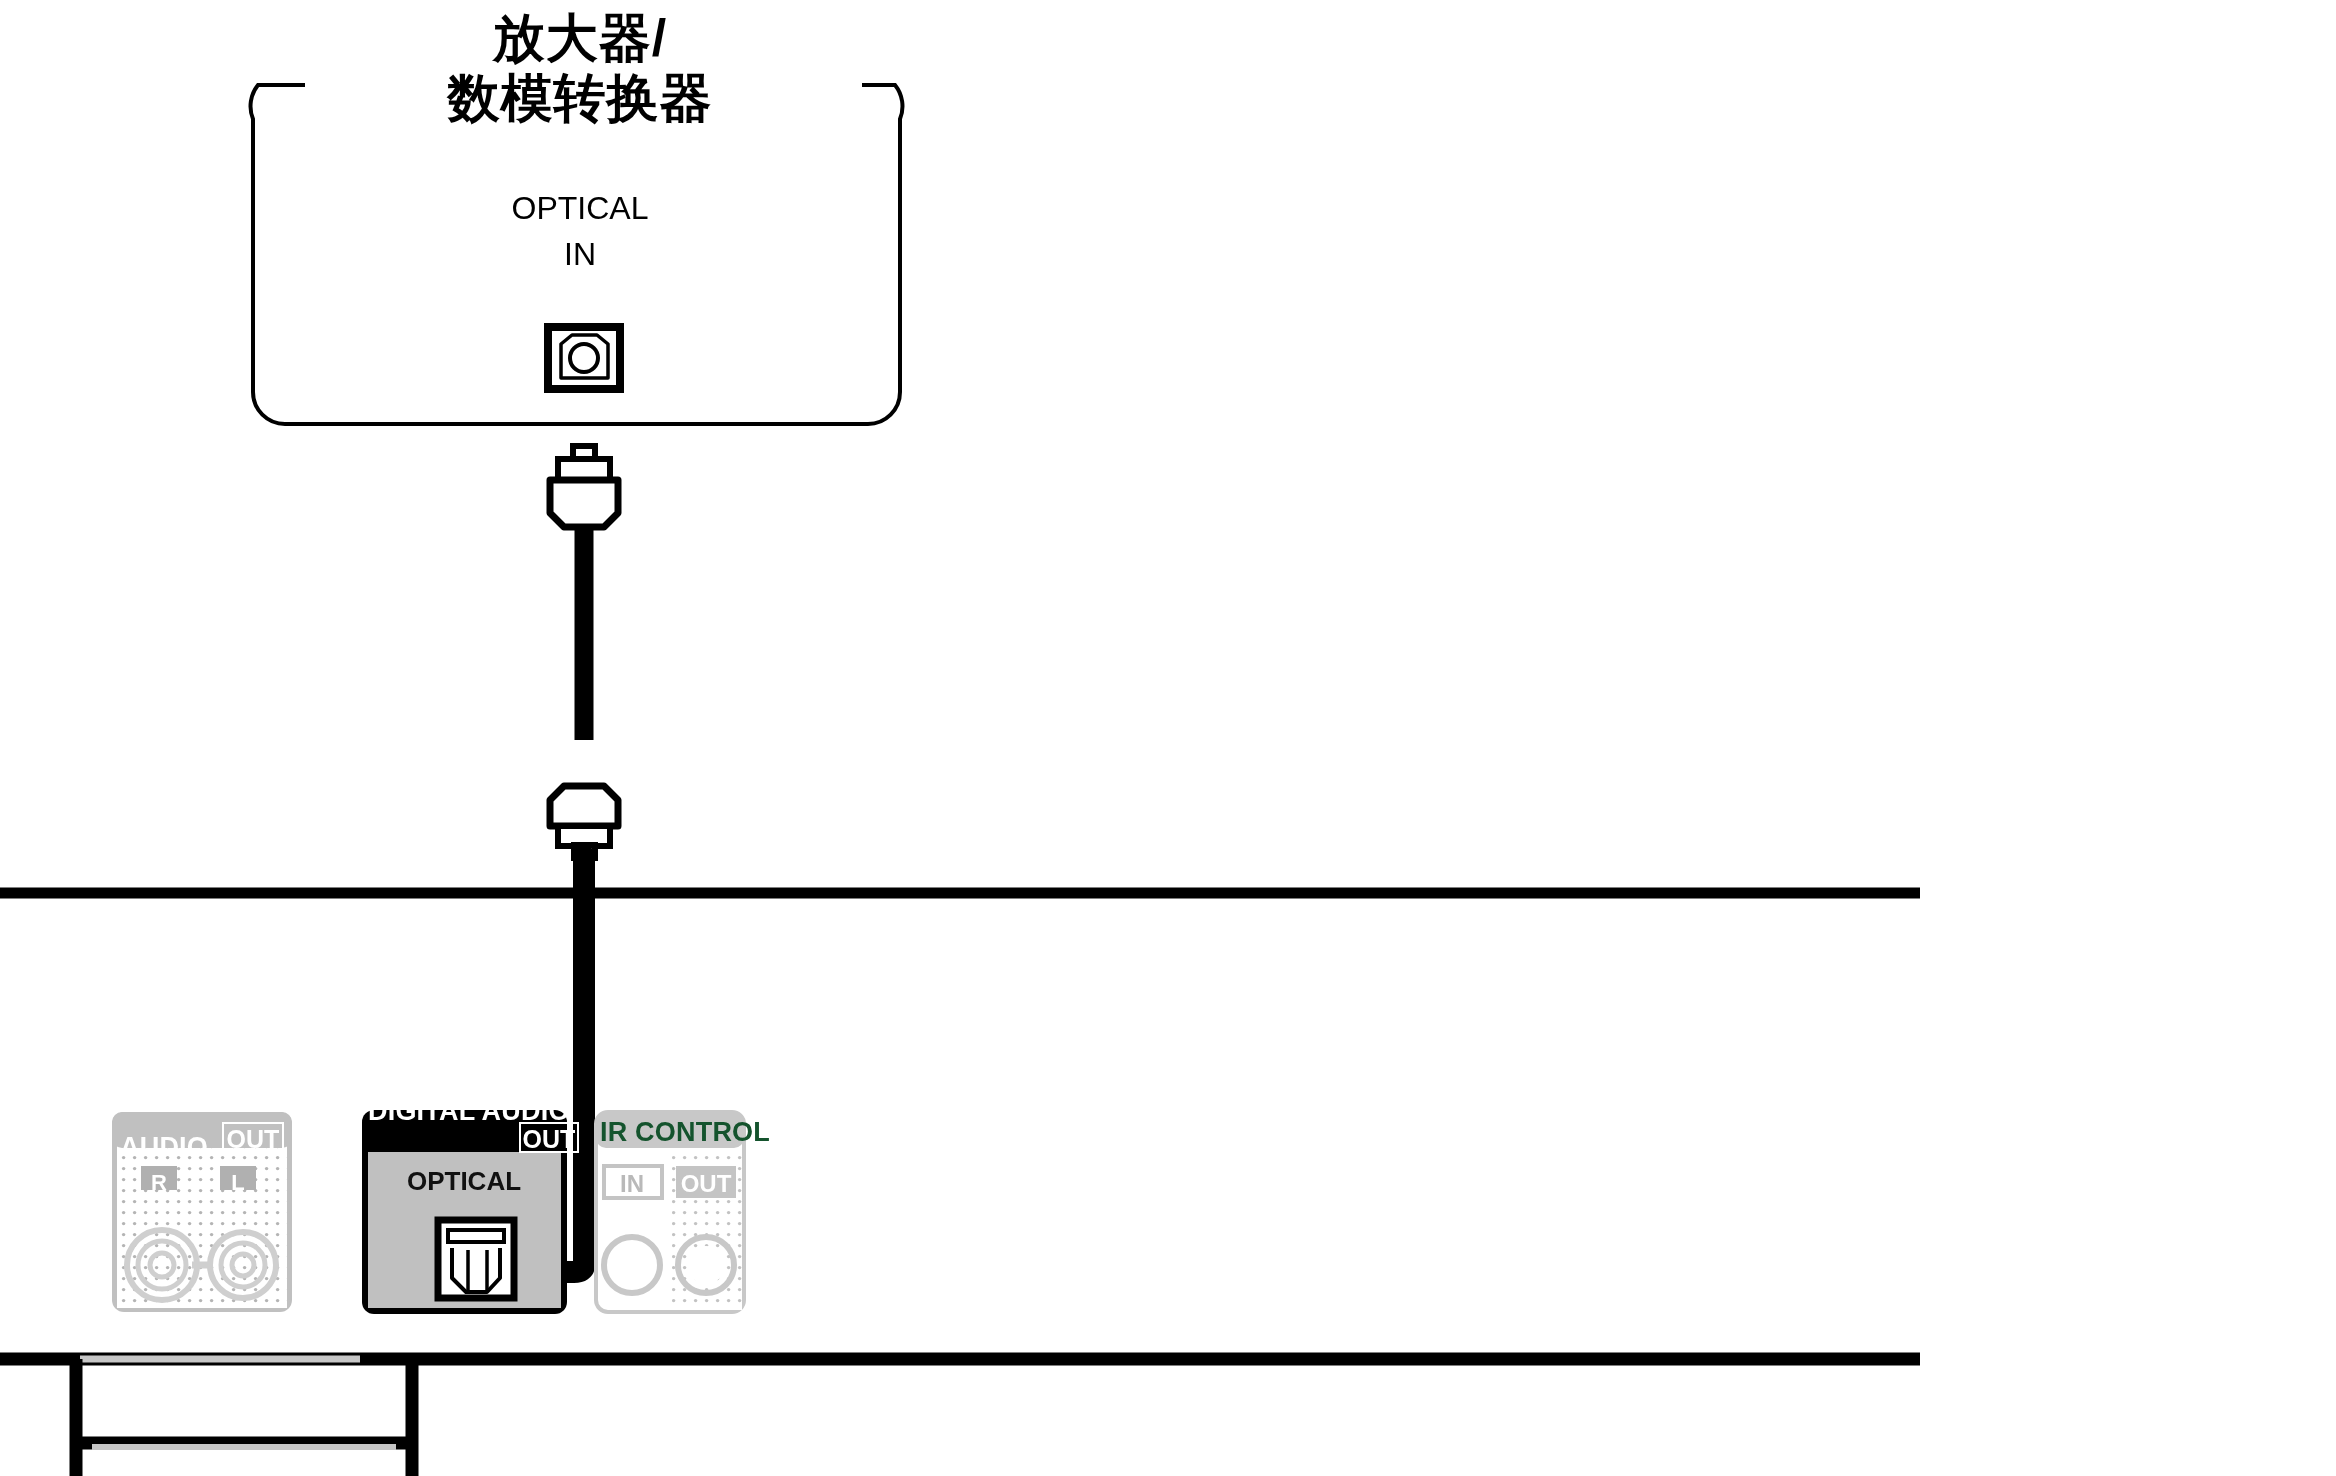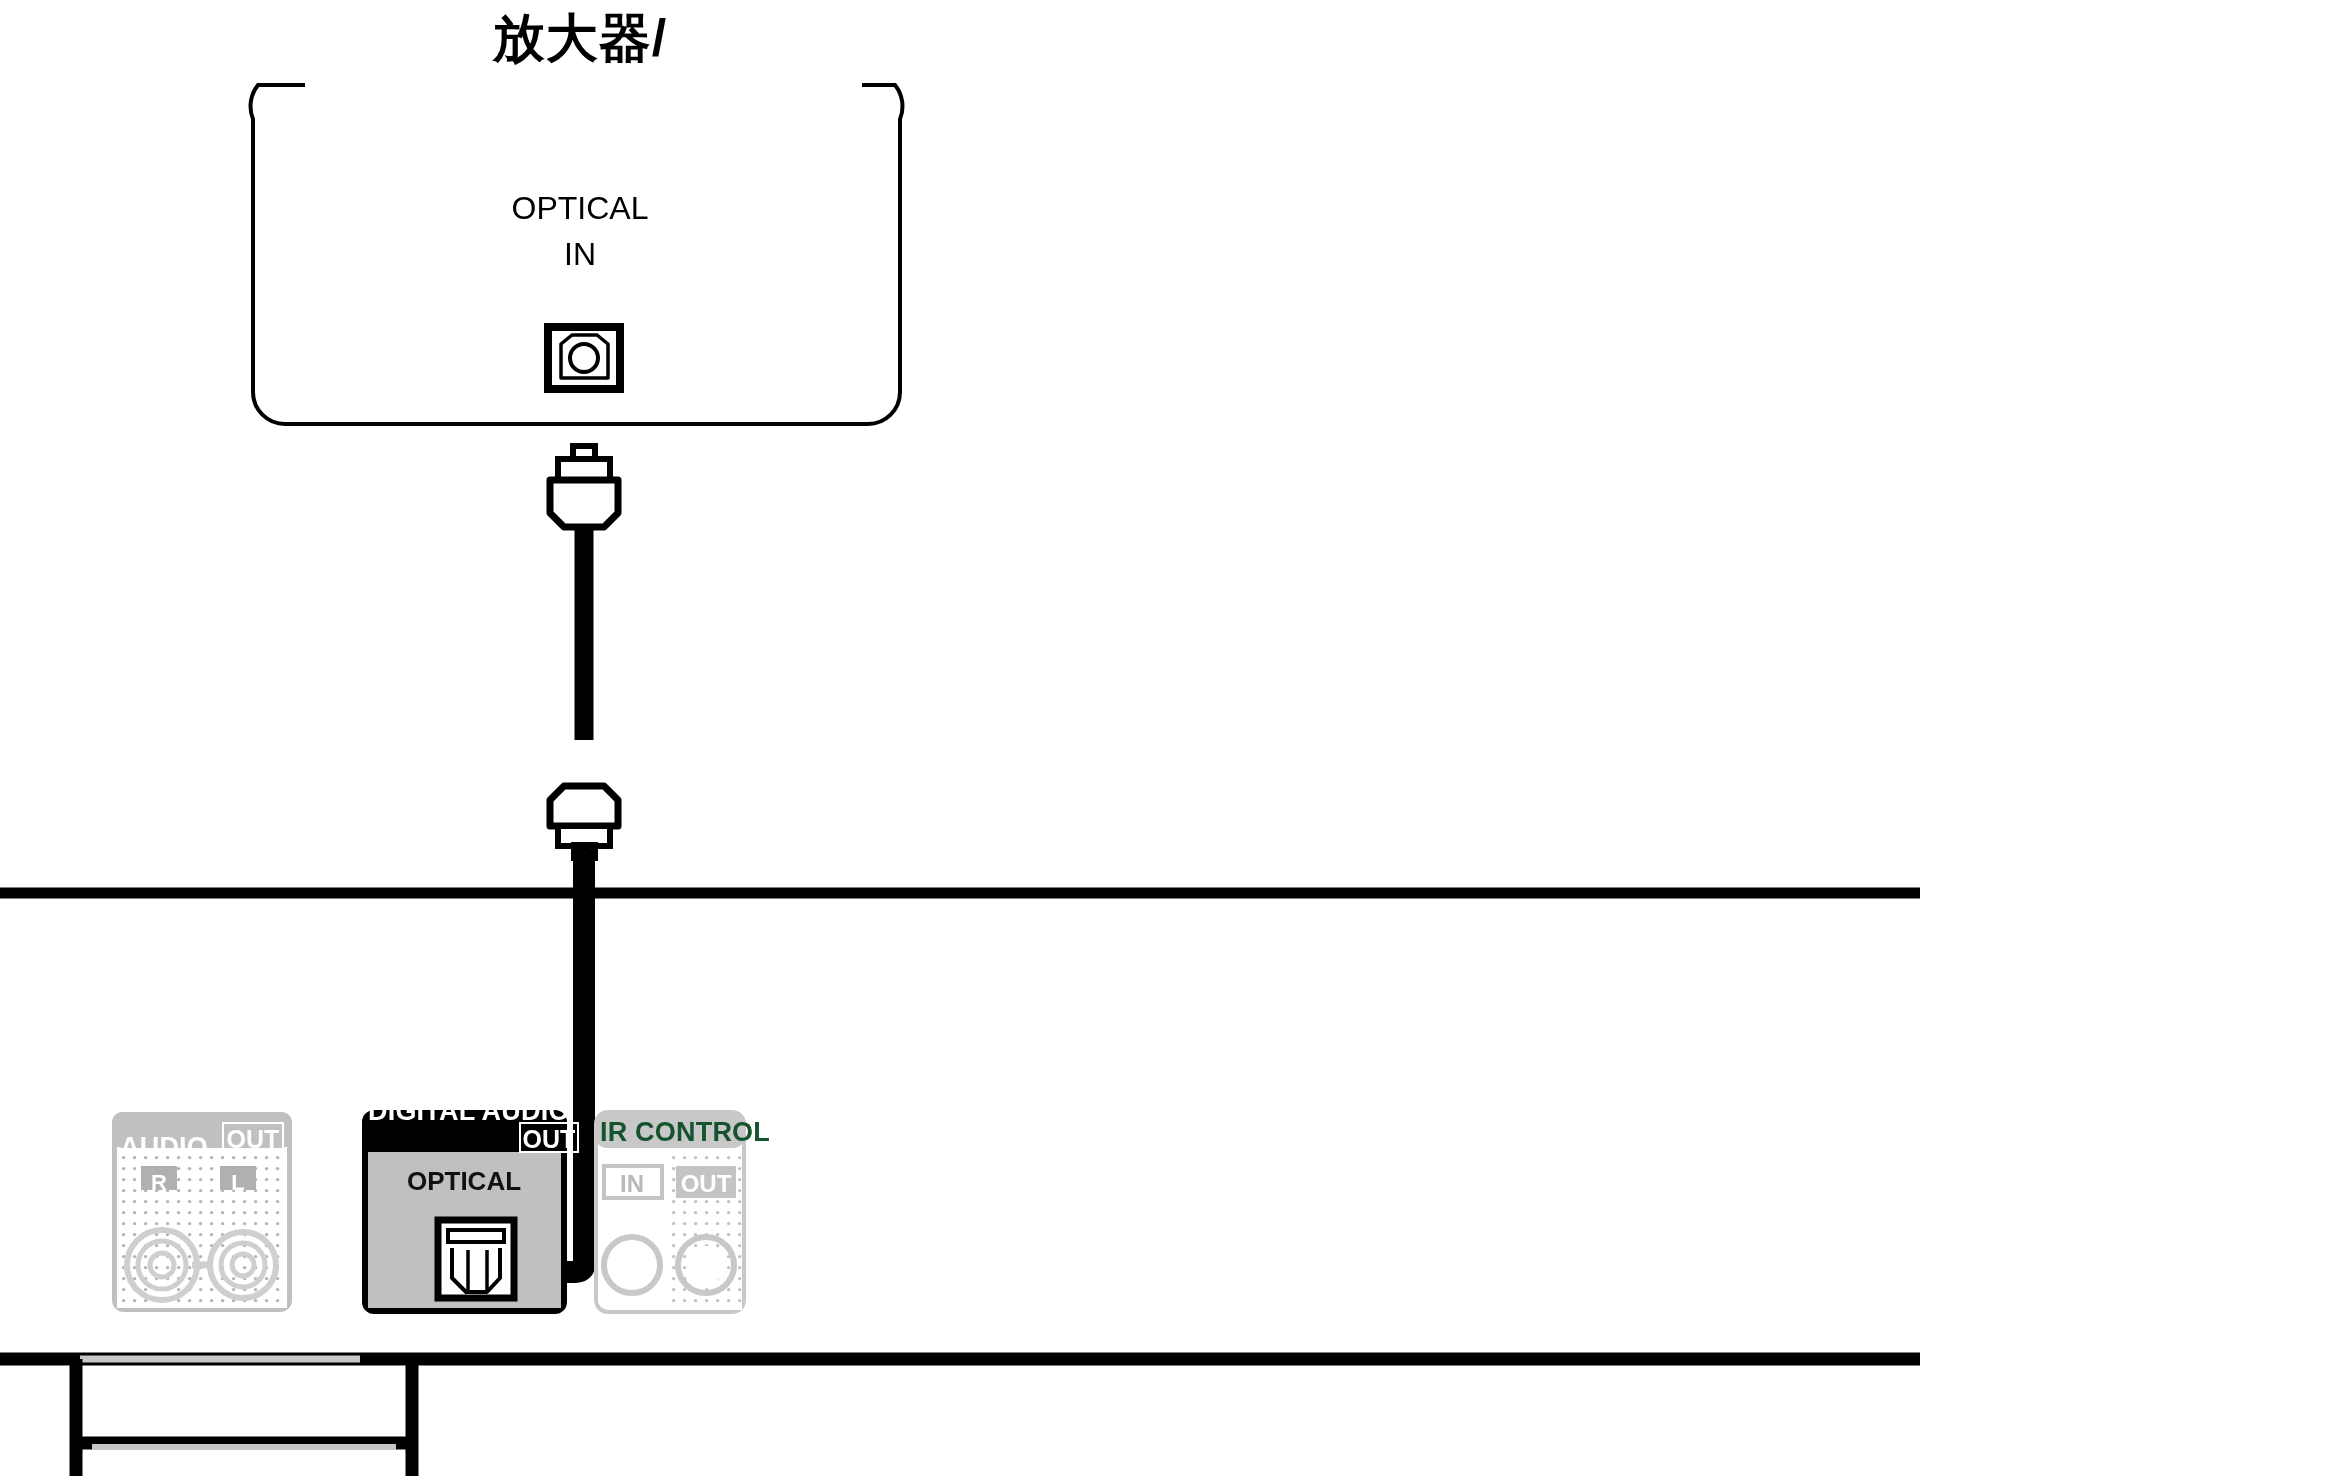--- a/index.html
+++ b/index.html
@@ -263,21 +263,21 @@
         <circle cx="632" cy="1265" r="19" fill="#ffffff"></circle>
       </g>
       <g>
         <circle cx="706" cy="1265" r="28" fill="none" stroke="#c8c8c8" stroke-width="6"></circle>
         <circle cx="706" cy="1265" r="19" fill="#ffffff"></circle>
       </g>
     </g>
 
   </svg>
 
-  <div class="txt" id="amp-title"><span>放大器/</span><br></div>
+  <div class="txt" id="amp-title"><span>放大器/</span><br><span>数模转换器</span></div>
 
   <div class="txt" id="optical-in-label"><span>OPTICAL</span><br><span>IN</span></div>
 
   <div class="blk-head" id="audio-out-head">AUDIO</div>
   <div id="audio-out-outbox"></div>
   <div id="audio-out-outtxt">OUT</div>
   <div class="rl-txt" id="rca-r-txt">R</div>
   <div class="rl-txt" id="rca-l-txt">L</div>
 
   <div class="blk-head" id="digital-head">DIGITAL AUDIO</div>

